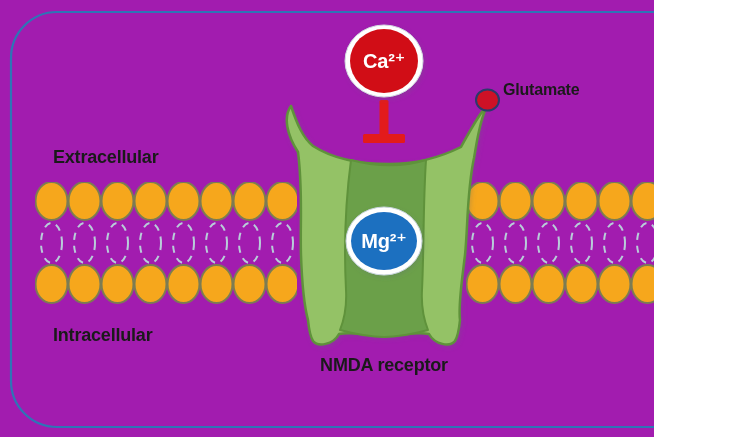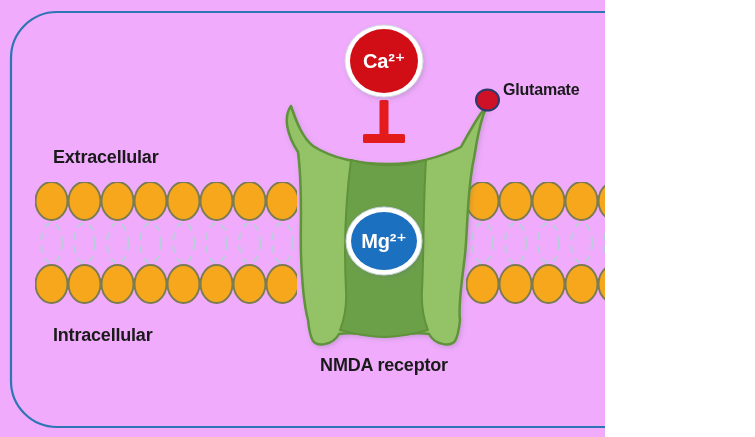--- a/index.html
+++ b/index.html
@@ -1,19 +1,19 @@
 <!DOCTYPE html>
 <html><head>
 <meta charset="utf-8">
 <style>
   html,body{margin:0;padding:0;background:#ffffff;}
   .stage{
     position:relative;
-    width:605px;height:437px;
-    background:#f0abfc;
+    width:654px;height:437px;
+    background:#a21caf;
     font-family:"Liberation Sans",sans-serif;
     overflow:hidden;
   }
   svg text{
     font-family:"Liberation Sans","DejaVu Sans",sans-serif;
     font-weight:700;
     letter-spacing:-0.2px;
   }
   .region-label{font-size:18px;}
   .molecule-label{font-size:16px;}

